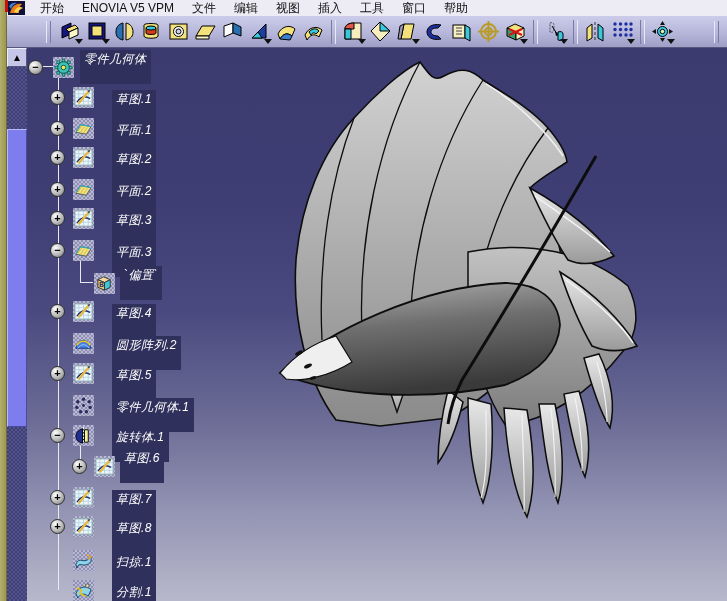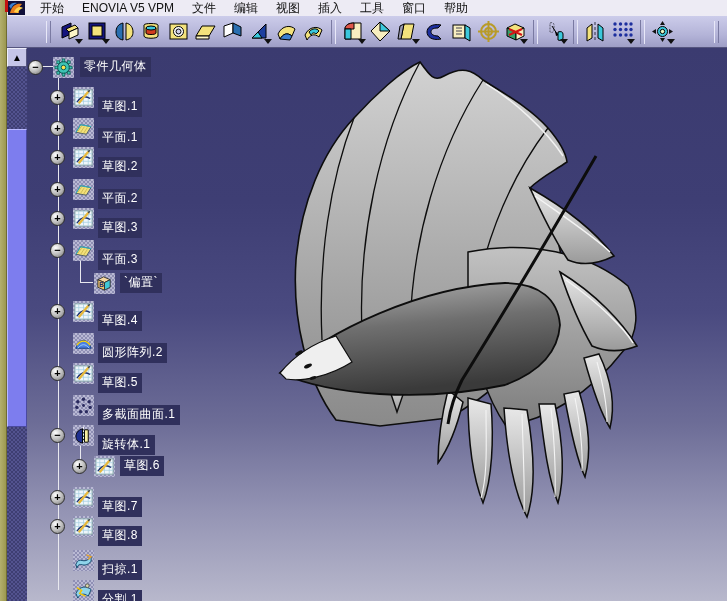--- a/index.html
+++ b/index.html
@@ -56,25 +56,25 @@
   .tline{position:absolute;background:#e9e9ef;}
   .trow{position:absolute;height:22px;display:flex;align-items:center;}
   .exp{position:absolute;width:15px;height:15px;border-radius:50%;
     background:radial-gradient(circle at 35% 30%,#ffffff,#b9b9b9 55%,#6e6e6e 100%);
     border:1px solid #2e2e2e;box-sizing:border-box;color:#000;font-weight:bold;font-size:11px;
     line-height:12px;text-align:center;}
   .ticon{position:absolute;width:21px;height:21px;
     background:repeating-conic-gradient(#b9b9d4 0% 25%,#8f8fb4 0% 50%) 0 0/4px 4px;
     display:flex;align-items:center;justify-content:center;}
   .ticon svg{width:19px;height:19px;}
-  .tlabel{position:absolute;background:#30305c;color:#ffffff;padding:1px 4px 2px 4px;
-    white-space:nowrap;letter-spacing:0.5px;}
+  .tlabel{position:absolute;background:#30305c;color:#ffffff;padding:1px 4px 16px 4px;
+    white-space:nowrap;letter-spacing:0.5px;font-style:italic;}
   
   .lv0 .exp{left:0;}   .lv0 .ticon{left:25px;} .lv0 .tlabel{left:52px;}
-  .lv1 .exp{left:22px;}.lv1 .ticon{left:45px;} .lv1 .tlabel{left:70px;margin-top:20px;}
+  .lv1 .exp{left:22px;}.lv1 .ticon{left:45px;} .lv1 .tlabel{left:84px;margin-top:20px;}
   .lv2 .exp{left:44px;}.lv2 .ticon{left:66px;} .lv2 .tlabel{left:92px;}
 </style>
 </head>
 <body>
 
 <div class="frame-left"></div>
 <div class="frame-red"></div>
 
 <div class="menubar">
   <svg class="appicon" viewBox="0 0 17 14">
@@ -522,21 +522,21 @@
       </span>
     <span class="tlabel">草图.5</span>
   </div>
   <div class="trow lv1 noexp" style="top:347px">
 
     <span class="ticon">
         <svg>
           <use href="#s-cpattern"></use>
         </svg>
       </span>
-    <span class="tlabel">多截面曲面.1</span>
+    <span class="tlabel">零件几何体.1</span>
   </div>
   <div class="trow lv1" style="top:377px">
     <span class="exp">−</span>
     <span class="ticon">
         <svg>
           <use href="#s-shaft"></use>
         </svg>
       </span>
     <span class="tlabel">旋转体.1</span>
   </div>

